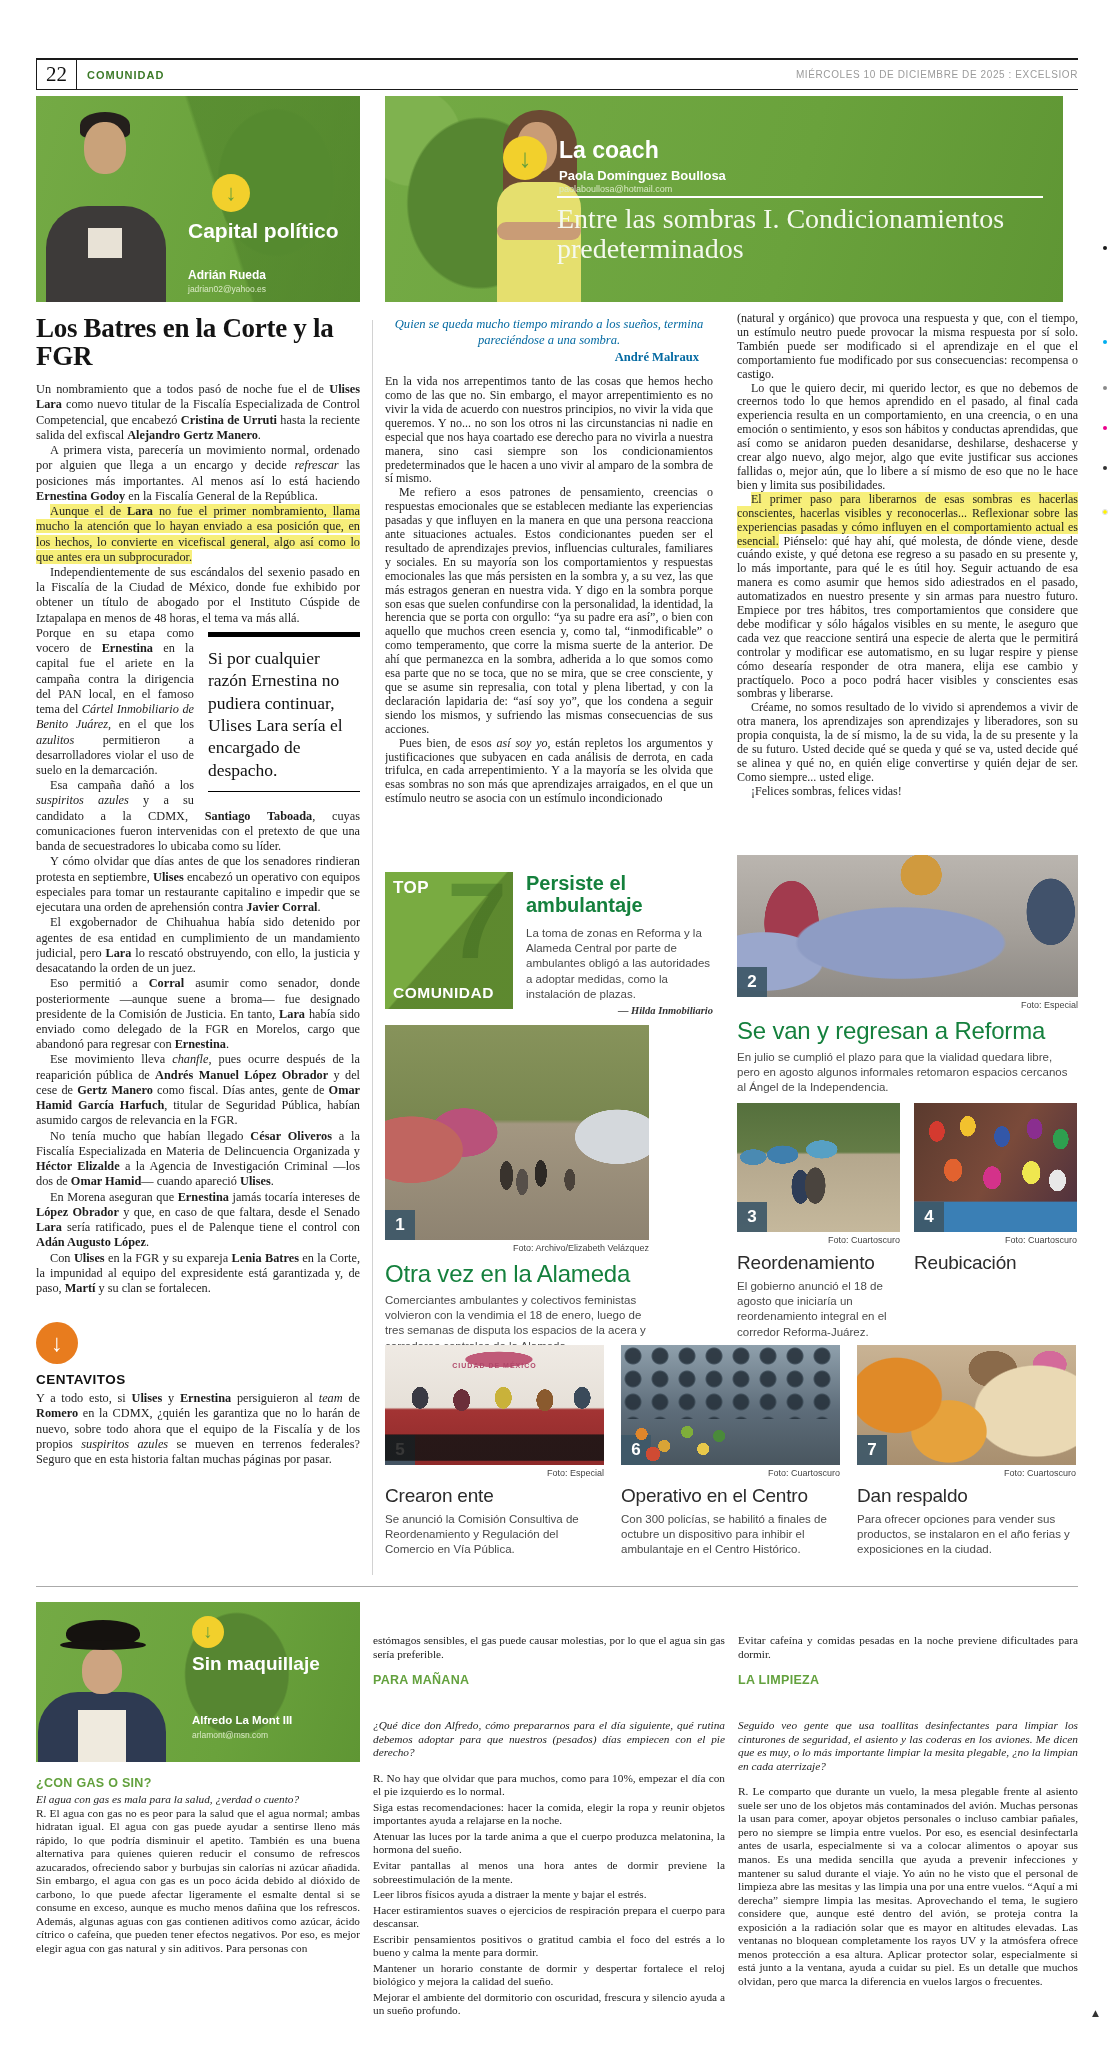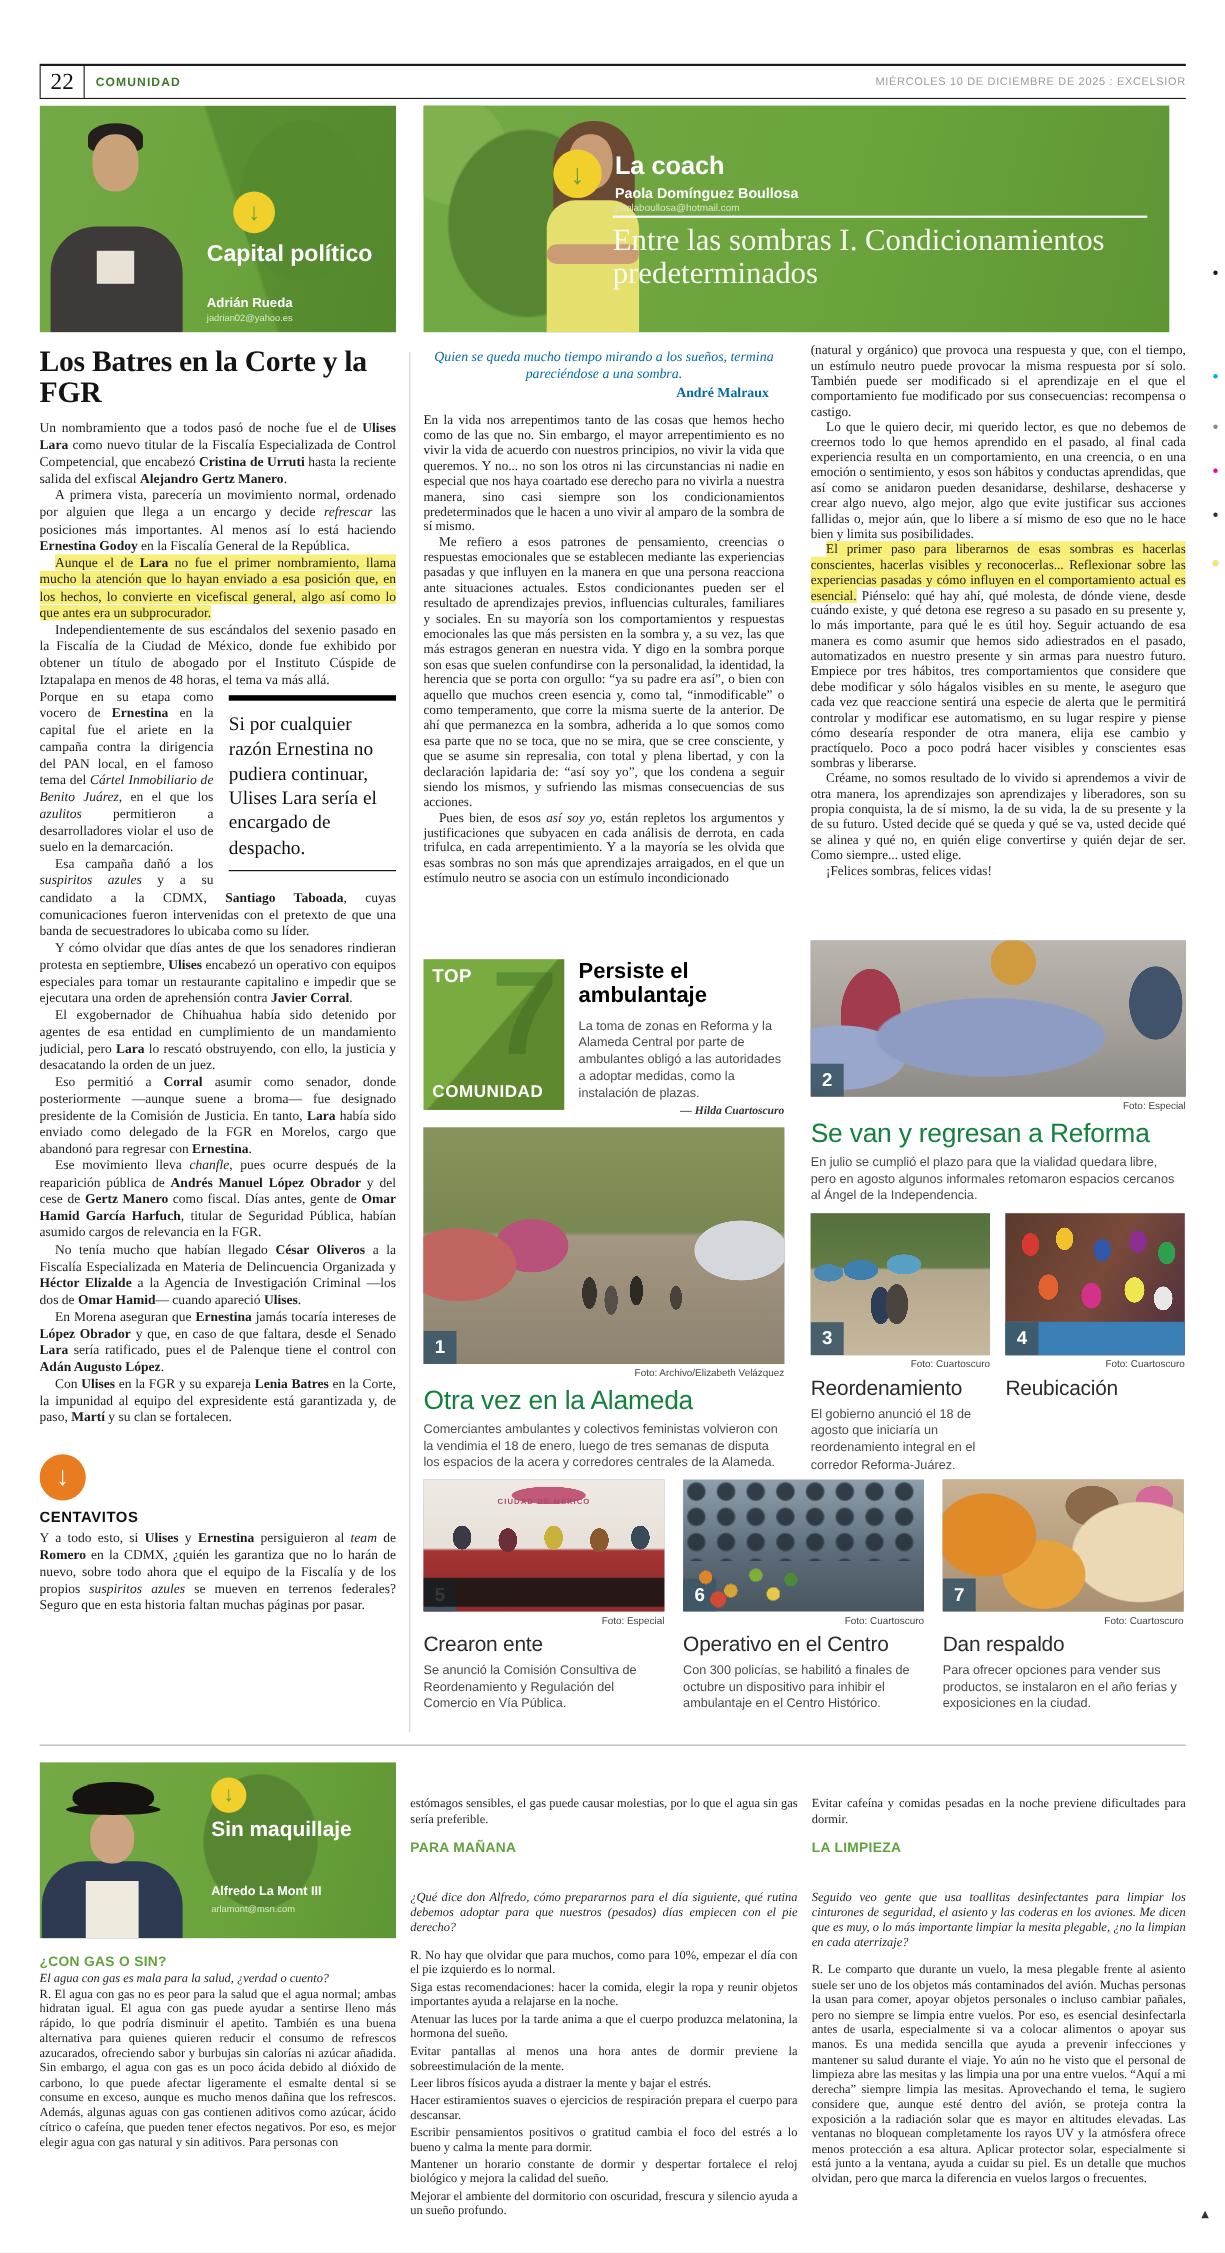--- a/index.html
+++ b/index.html
@@ -79,34 +79,34 @@
   .coachbody { font-size:12px; line-height:1.16; }
 
   
   .top7 { position:absolute; left:385px; top:872px; width:328px; display:flex; gap:13px; }
   .top7-box { position:relative; width:128px; height:137px; background:#79ab41; flex:none; overflow:hidden; }
   .top7-box .shadow { position:absolute; inset:0; background:linear-gradient(131deg, rgba(0,0,0,0) 49%, rgba(60,95,25,.45) 50%); }
   .top7-top { position:absolute; left:8px; top:6px; color:#fff; font-family:"Liberation Sans", sans-serif; font-weight:bold; font-size:17px; letter-spacing:.5px; }
   .top7-7 { position:absolute; right:6px; top:-14px; font-family:"Liberation Sans", sans-serif; font-weight:bold; font-size:108px; color:#5d8f33; }
   .top7-sec { position:absolute; left:8px; bottom:7px; color:#fff; font-family:"Liberation Sans", sans-serif; font-weight:bold; font-size:15.5px; letter-spacing:.5px; }
   .top7-right { flex:1; }
-  .top7-head { font-family:"Liberation Sans", sans-serif; font-weight:bold; font-size:20px; line-height:1.1; color:#000000; margin-bottom:10px; }
+  .top7-head { font-family:"Liberation Sans", sans-serif; font-weight:bold; font-size:20px; line-height:1.1; color:#15803d; margin-bottom:10px; }
   .sansbody { font-family:"Liberation Sans", sans-serif; font-size:11.5px; line-height:1.32; color:#4a4a4a; }
   .top7-by { font-family:"Liberation Serif", serif; font-style:italic; font-weight:bold; font-size:10.5px; color:#333; text-align:right; margin-top:3px; }
 
   
   .photo { position:relative; background:#999; overflow:hidden; }
   .pbadge { position:absolute; left:0; bottom:0; width:30px; height:30px; background:rgba(62,88,104,.92);
             color:#fff; font-family:"Liberation Sans", sans-serif; font-weight:bold; font-size:17px;
             display:flex; align-items:center; justify-content:center; }
   .credit { font-family:"Liberation Sans", sans-serif; font-size:9px; color:#444; text-align:right; margin-top:3px; }
   .cap-head2 { font-family:"Liberation Sans", sans-serif; font-size:24px; color:#15803d; letter-spacing:-.2px; margin:7px 0 5px 0; }
   .cap-head3 { font-family:"Liberation Sans", sans-serif; font-size:19px; color:#2b2b2b; letter-spacing:-.2px; margin:7px 0 5px 0; }
 
-  .pb1 { position:absolute; left:385px; top:1025px; width:328px; }
+  .pb1 { position:absolute; left:385px; top:1025px; width:264px; }
   .pb2 { position:absolute; left:737px; top:855px; width:341px; }
   .pb34 { position:absolute; left:737px; top:1103px; width:341px; display:flex; gap:14px; }
   .pb34 > div { width:163px; }
   .pb567 { position:absolute; left:385px; top:1345px; width:693px; display:flex; gap:17px; }
   .pb567 > div { width:219px; }
 
   .scene1 { background-image:
       radial-gradient(85px 55px at 10% 58%, #c06560 60%, rgba(0,0,0,0) 61%),
       radial-gradient(70px 45px at 88% 52%, #d4d8dc 60%, rgba(0,0,0,0) 61%),
       radial-gradient(55px 40px at 30% 50%, #b9527a 60%, rgba(0,0,0,0) 61%),
@@ -303,21 +303,21 @@
   <div class="top7">
     <div class="top7-box">
       <div class="top7-7">7</div>
       <div class="shadow"></div>
       <div class="top7-top">TOP</div>
       <div class="top7-sec">COMUNIDAD</div>
     </div>
     <div class="top7-right">
       <div class="top7-head">Persiste el ambulantaje</div>
       <div class="sansbody">La toma de zonas en Reforma y la Alameda Central por parte de ambulantes obligó a las autoridades a adoptar medidas, como la instalación de plazas.</div>
-      <div class="top7-by">— Hilda Cuartoscuro</div>
+      <div class="top7-by">— Hilda Inmobiliario</div>
     </div>
   </div>
 
   <div class="pb1">
     <div class="photo scene1" style="height:215px;">
       <div class="pbadge">1</div>
     </div>
     <div class="credit">Foto: Archivo/Elizabeth Velázquez</div>
     <div class="cap-head2">Otra vez en la Alameda</div>
     <div class="sansbody">Comerciantes ambulantes y colectivos feministas volvieron con la vendimia el 18 de enero, luego de tres semanas de disputa los espacios de la acera y corredores centrales de la Alameda.</div>

